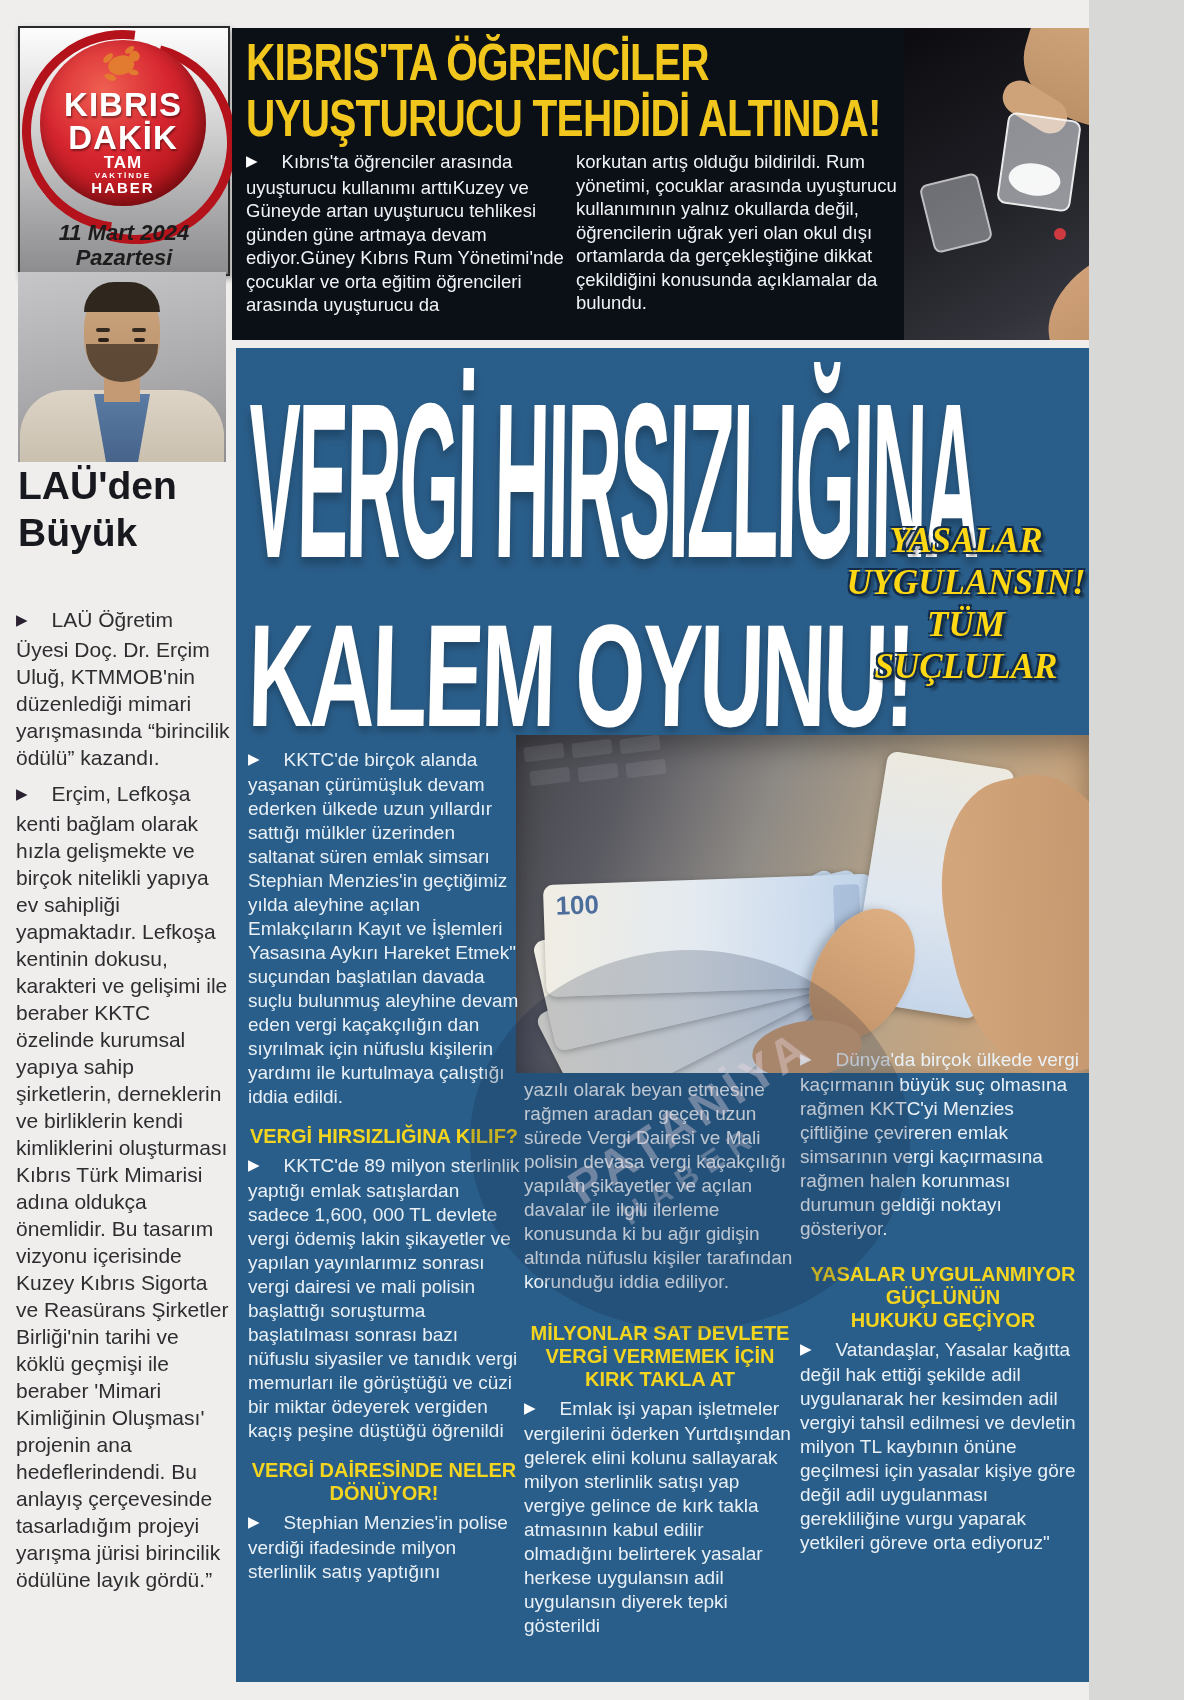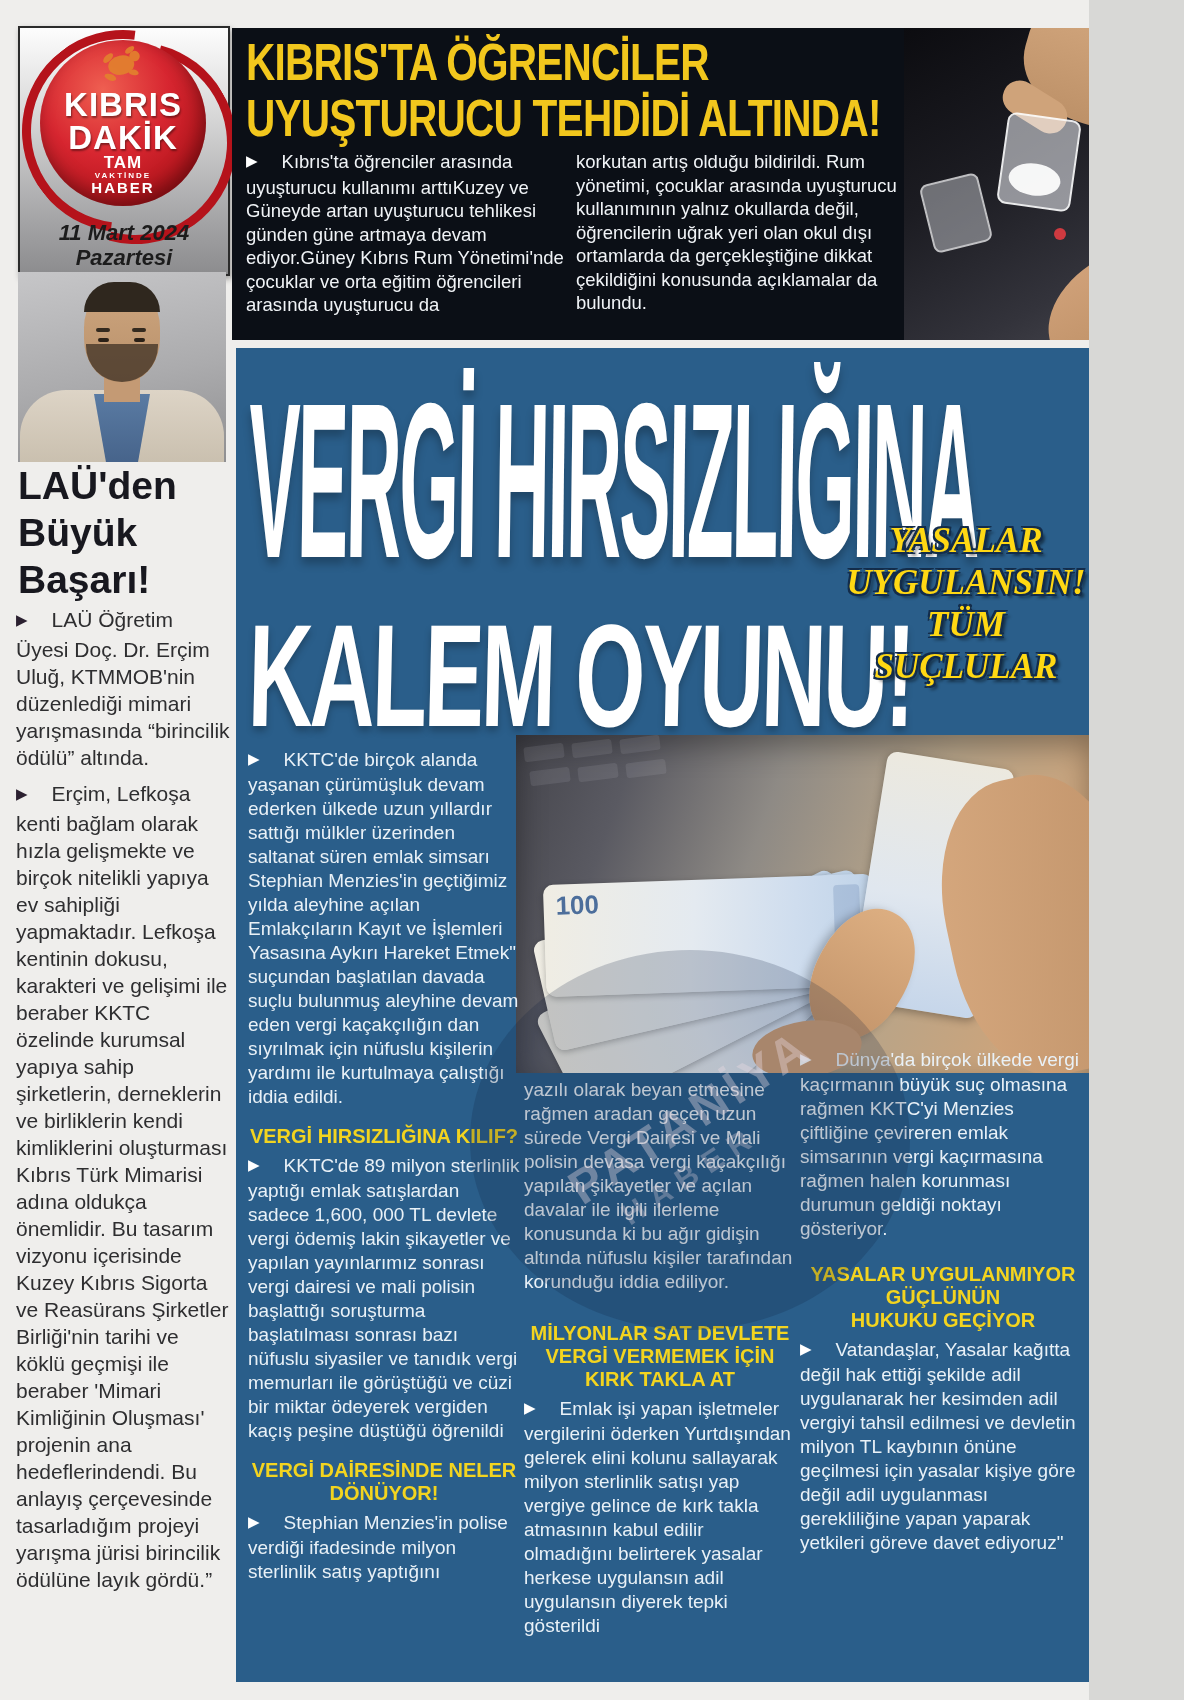--- a/index.html
+++ b/index.html
@@ -143,24 +143,23 @@
     <div class="p-brow" style="left:78px;top:56px;"></div>
     <div class="p-brow" style="left:114px;top:56px;"></div>
     <div class="p-eye" style="left:80px;top:66px;"></div>
     <div class="p-eye" style="left:116px;top:66px;"></div>
     <div id="p-beard"></div>
   </div>
 
   <div id="sb-title" class="abs">
     <div>LAÜ'den</div>
     <div>Büyük</div>
-    <div>Başarı!</div>
   </div>
   <div id="sb-body" class="abs">
-    <p><span class="bullet sb-bullet">▶</span><span>LAÜ Öğretim Üyesi Doç. Dr. Erçim Uluğ, KTMMOB'nin düzenlediği mimari yarışmasında “birincilik ödülü” altında.</span></p>
+    <p><span class="bullet sb-bullet">▶</span><span>LAÜ Öğretim Üyesi Doç. Dr. Erçim Uluğ, KTMMOB'nin düzenlediği mimari yarışmasında “birincilik ödülü” kazandı.</span></p>
     <p><span class="bullet sb-bullet">▶</span><span>Erçim, Lefkoşa kenti bağlam olarak hızla gelişmekte ve birçok nitelikli yapıya ev sahipliği yapmaktadır. Lefkoşa kentinin dokusu, karakteri ve gelişimi ile beraber KKTC özelinde kurumsal yapıya sahip şirketlerin, derneklerin ve birliklerin kendi kimliklerini oluşturması Kıbrıs Türk Mimarisi adına oldukça önemlidir. Bu tasarım vizyonu içerisinde Kuzey Kıbrıs Sigorta ve Reasürans Şirketler Birliği'nin tarihi ve köklü geçmişi ile beraber 'Mimari Kimliğinin Oluşması' projenin ana hedeflerindendi. Bu anlayış çerçevesinde tasarladığım projeyi yarışma jürisi birincilik ödülüne layık gördü.”</span></p>
   </div>
 
   <div id="topbox" class="abs"></div>
   <div class="tophead" id="th1">KIBRIS'TA ÖĞRENCİLER</div>
   <div class="tophead" id="th2">UYUŞTURUCU TEHDİDİ ALTINDA!</div>
   <div class="topcol" id="tcol1">
     <span class="bullet w-bullet">▶</span><span>Kıbrıs'ta öğrenciler arasında uyuşturucu kullanımı arttıKuzey ve Güneyde artan uyuşturucu tehlikesi günden güne artmaya devam ediyor.Güney Kıbrıs Rum Yönetimi'nde çocuklar ve orta eğitim öğrencileri arasında uyuşturucu da</span>
   </div>
   <div class="topcol" id="tcol2">
@@ -246,21 +245,21 @@
     <p><span class="bullet w-bullet">▶</span><span>Emlak işi yapan işletmeler vergilerini öderken  Yurtdışından gelerek elini kolunu sallayarak milyon sterlinlik satışı yap vergiye gelince de kırk takla atmasının kabul edilir olmadığını belirterek yasalar herkese uygulansın adil uygulansın diyerek tepki gösterildi</span></p>
   </div>
 
   <div class="mcol" id="mcol3">
     <p><span class="bullet w-bullet">▶</span><span>Dünya'da birçok ülkede vergi kaçırmanın büyük suç olmasına rağmen KKTC'yi Menzies  çiftliğine  çevireren emlak simsarının vergi kaçırmasına rağmen halen korunması durumun geldiği noktayı gösteriyor.</span></p>
     <div class="yhead" style="margin-top:22px;">
       <div>YASALAR UYGULANMIYOR</div>
       <div>GÜÇLÜNÜN</div>
       <div>HUKUKU GEÇİYOR</div>
     </div>
-    <p><span class="bullet w-bullet">▶</span><span>Vatandaşlar, Yasalar kağıtta değil  hak ettiği  şekilde adil  uygulanarak her kesimden adil vergiyi  tahsil edilmesi ve devletin milyon TL  kaybının önüne geçilmesi için yasalar kişiye göre değil adil uygulanması gerekliliğine yapan yaparak yetkileri göreve davet ediyoruz"</span></p>
+    <p><span class="bullet w-bullet">▶</span><span>Vatandaşlar, Yasalar kağıtta değil  hak ettiği  şekilde adil  uygulanarak her kesimden adil vergiyi  tahsil edilmesi ve devletin milyon TL  kaybının önüne geçilmesi için yasalar kişiye göre değil adil uygulanması gerekliliğine vurgu yaparak yetkileri göreve orta ediyoruz"</span></p>
   </div>
 
   <div id="watermark" class="abs">
     <div class="wm1">PATANİYA</div>
     <div class="wm2">HABER</div>
   </div>
 
 </div>
 
 </body></html>

